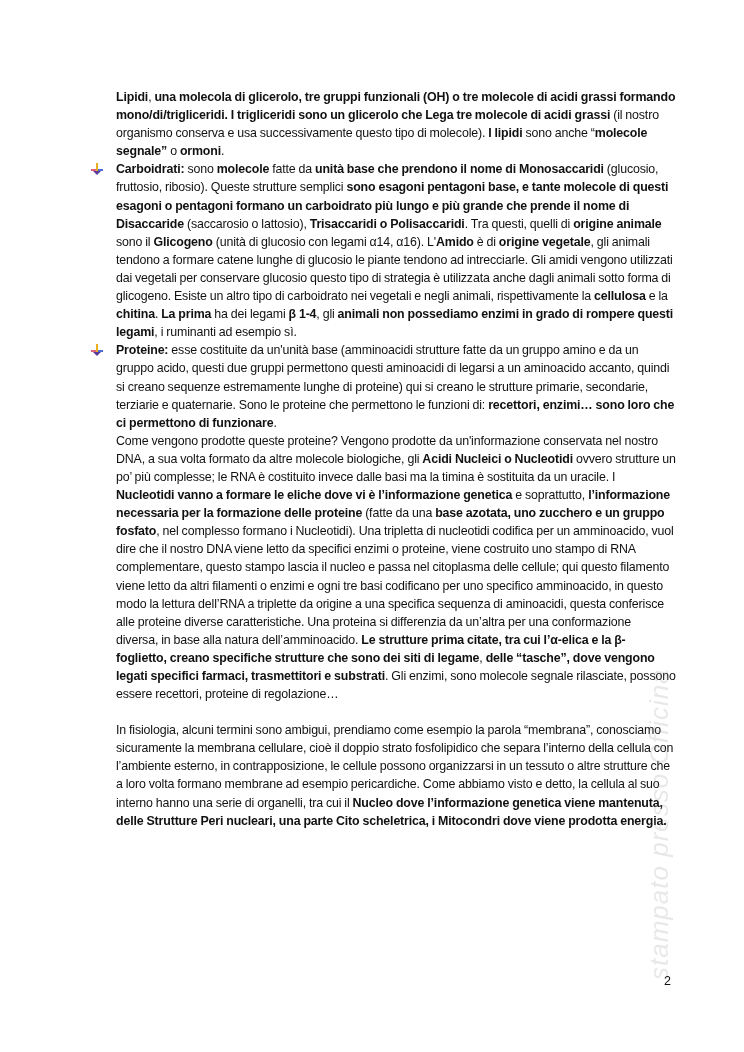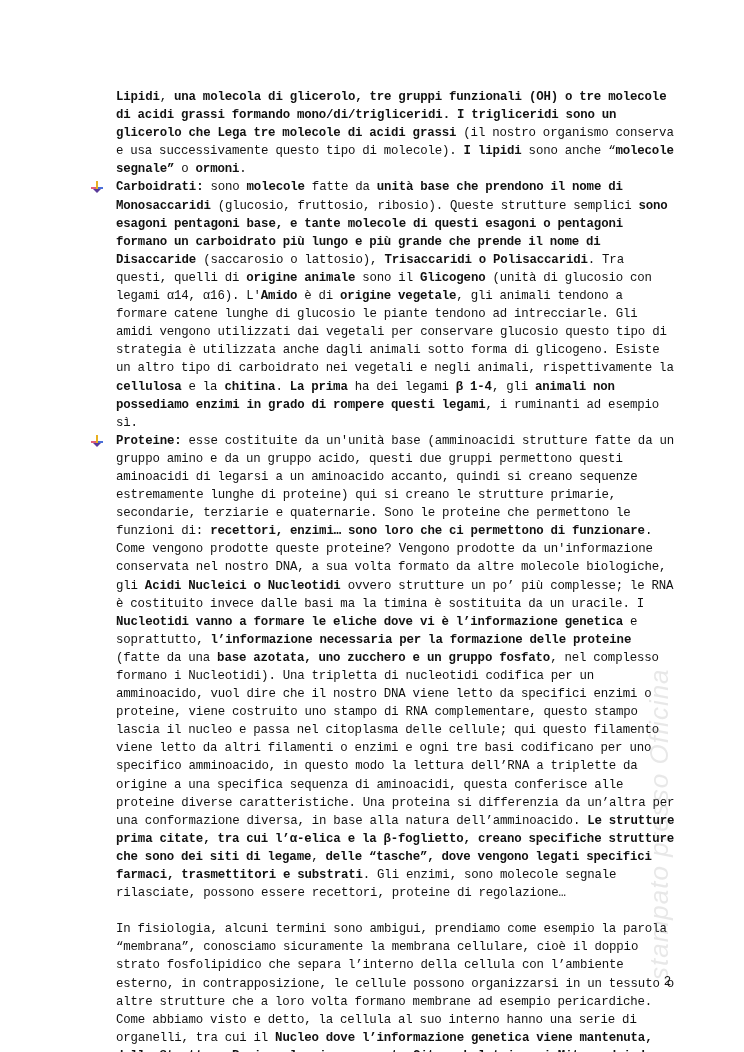--- a/index.html
+++ b/index.html
@@ -1,19 +1,19 @@
 <!DOCTYPE html>
 <html><head>
 <meta charset="utf-8">
 <style>
   html, body { margin: 0; padding: 0; background: #ffffff; }
   body { width: 744px; height: 1052px; position: relative; overflow: hidden;
          font-family: "Liberation Sans", "DejaVu Sans", sans-serif; color: #111; }
   .page { position: absolute; left: 116px; top: 88px; width: 560px; }
-  .para { font-size: 12.4px; line-height: 18.1px; margin: 0; letter-spacing: -0.15px; word-spacing: -0.3px; font-family: Liberation Mono, monospace; }
+  .para { font-size: 12.4px; line-height: 18.1px; margin: 0; letter-spacing: -0.15px; word-spacing: -0.3px; }
   .para b { font-weight: bold; }
   .bullet-item { position: relative; }
   .bullet { position: absolute; left: -26px; top: 2px; width: 14px; height: 14px; }
   .gap { height: 18px; }
   .watermark { position: absolute; left: 644px; top: 980px; transform-origin: 0 0; transform: rotate(-90deg);
                font-size: 26px; color: rgba(150,150,150,0.22); white-space: nowrap; font-style: italic;
                letter-spacing: 1px; }
   .page-number { position: absolute; left: 664px; top: 974px; font-size: 12.5px; color: #111; }
 </style>
 </head>

